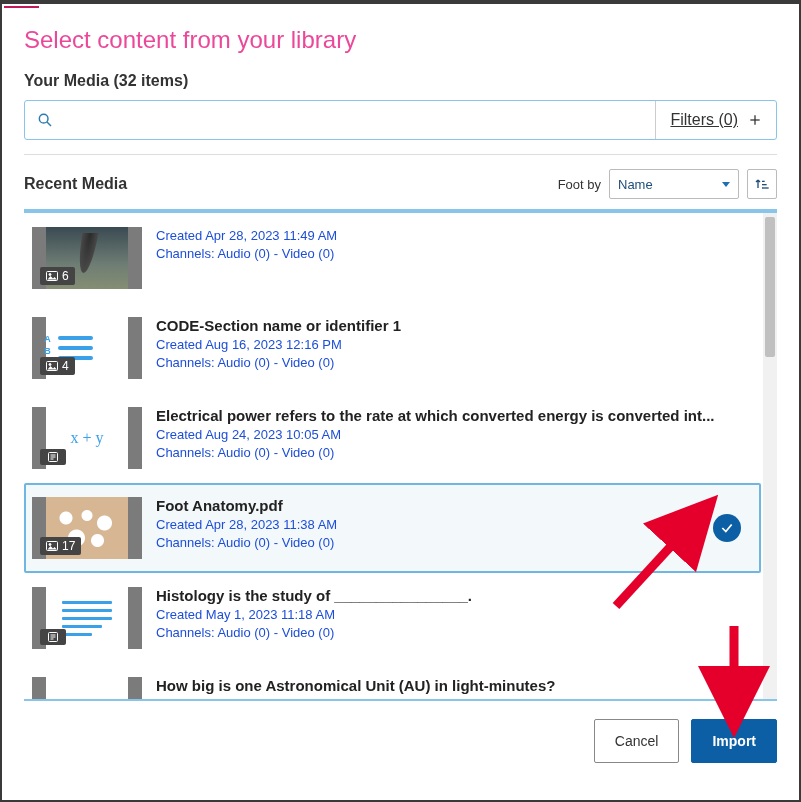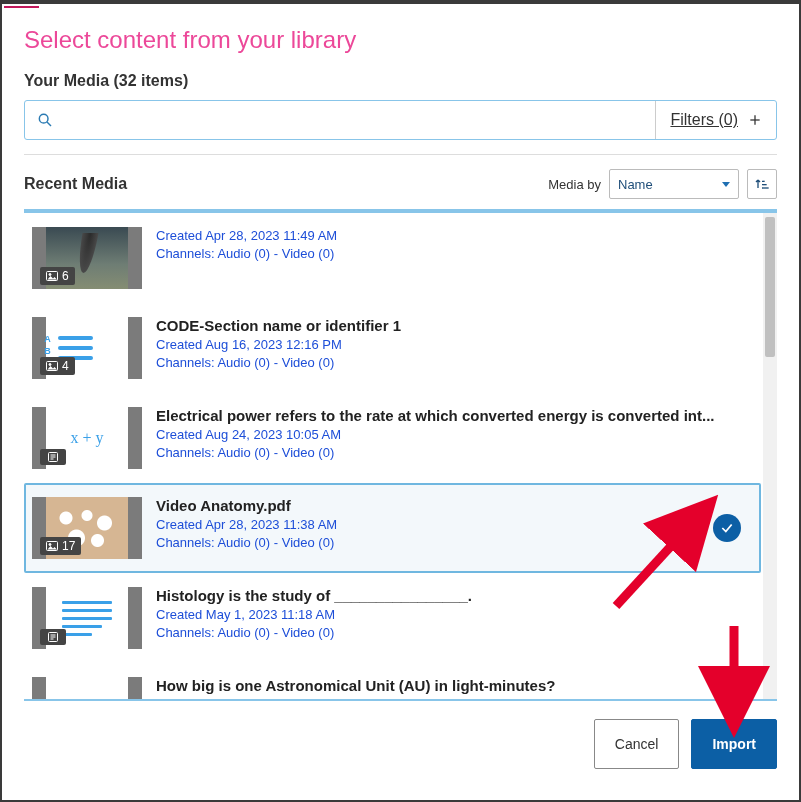--- a/index.html
+++ b/index.html
@@ -120,21 +120,21 @@
     radial-gradient(circle at 75% 40%,#fff 7px,transparent 8px),
     radial-gradient(circle at 35% 70%,#fff 8px,transparent 9px),
     radial-gradient(circle at 65% 75%,#fff 6px,transparent 7px);}
   .art-text5 { display:flex; flex-direction:column; gap:5px; width:60%; }
   .art-text5 .ln { height:3px; background:#3aa0e8; border-radius:1px; }
 
   .footer-row {
     display:flex; justify-content:flex-end; gap:12px; margin-top:18px;
   }
   .btn {
-    height:50px; padding:0 20px; font-size:14px; border-radius:2px; cursor:pointer;
+    height:44px; padding:0 20px; font-size:14px; border-radius:2px; cursor:pointer;
     display:flex; align-items:center; justify-content:center;
   }
   .btn-cancel { background:#fff; border:1px solid #888; color:#333; }
   .btn-import { background:#0c5fa5; border:1px solid #0c5fa5; color:#fff; font-weight:600; }
 
   
   .arrow { position:absolute; pointer-events:none; }
   .arrow svg { overflow:visible; }
 </style>
 </head>
@@ -163,21 +163,21 @@
           <line x1="4" y1="12" x2="20" y2="12"></line>
       </svg>
     </div>
   </div>
 
   <hr class="divider">
 
   <div class="toolbar">
     <div class="recent-label">Recent Media</div>
     <div class="sort-group">
-      <span class="sort-label">Media by</span>
+      <span class="sort-label">Foot by</span>
       <div class="sort-select">
         <span>Name</span>
         <span class="caret-down"></span>
       </div>
       <div class="sort-dir-btn">
         <svg width="16" height="16" viewBox="0 0 24 24" stroke="#1f4e79" stroke-width="2" fill="none">
           <path d="M6 18 L6 6 M6 6 L3 9 M6 6 L9 9"></path>
           <line x1="12" y1="8" x2="16" y2="8"></line>
           <line x1="12" y1="13" x2="19" y2="13"></line>
           <line x1="12" y1="18" x2="22" y2="18"></line>
@@ -271,21 +271,21 @@
             <div class="badge">
               <svg class="img-icon" viewBox="0 0 24 20" fill="none" stroke="#fff" stroke-width="2">
                 <rect x="1" y="1" width="22" height="18" rx="2"></rect>
                 <circle cx="8" cy="7" r="2" fill="#fff"></circle>
                 <path d="M3 17 L9 10 L14 15 L17 12 L22 17" fill="#fff" stroke="none"></path>
               </svg>
               <span>17</span>
             </div>
           </div>
           <div class="media-text">
-            <div class="media-title">Video Anatomy.pdf</div>
+            <div class="media-title">Foot Anatomy.pdf</div>
             <div class="media-meta">Created Apr 28, 2023 11:38 AM</div>
             <div class="media-meta">Channels: Audio (0) - Video (0)</div>
           </div>
           <div class="check-badge">
             <svg width="14" height="14" viewBox="0 0 24 24" fill="none" stroke="#fff" stroke-width="3">
               <polyline points="4,12 10,18 20,6"></polyline>
             </svg>
           </div>
         </div>
         <div class="media-item">

